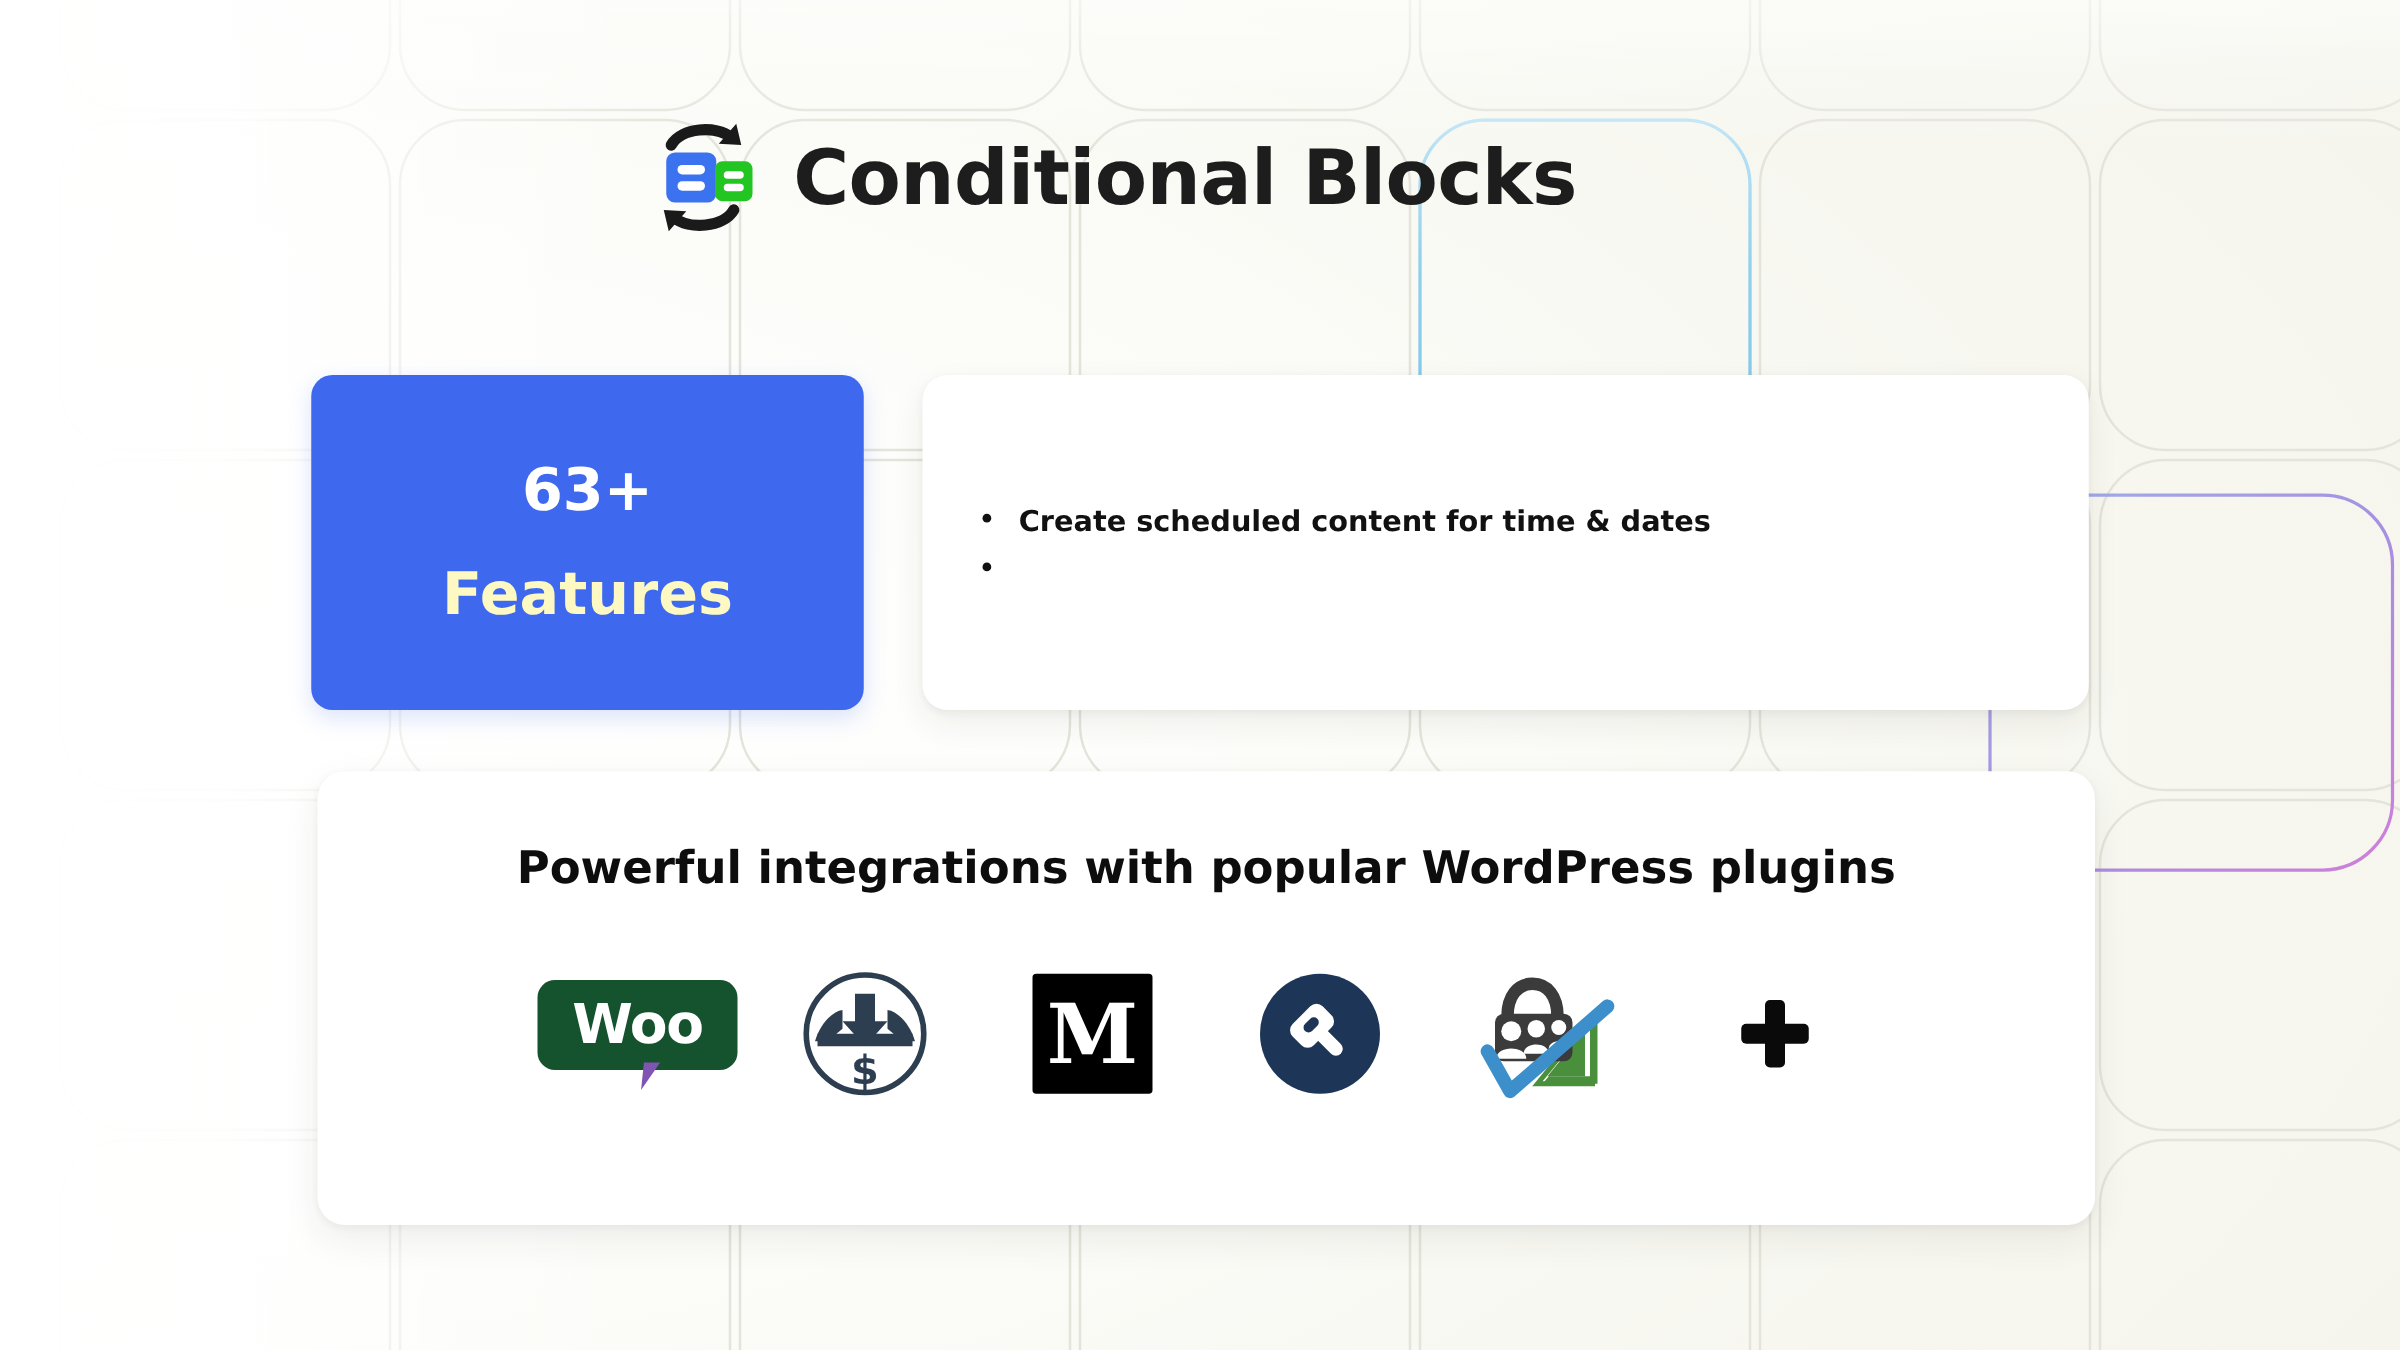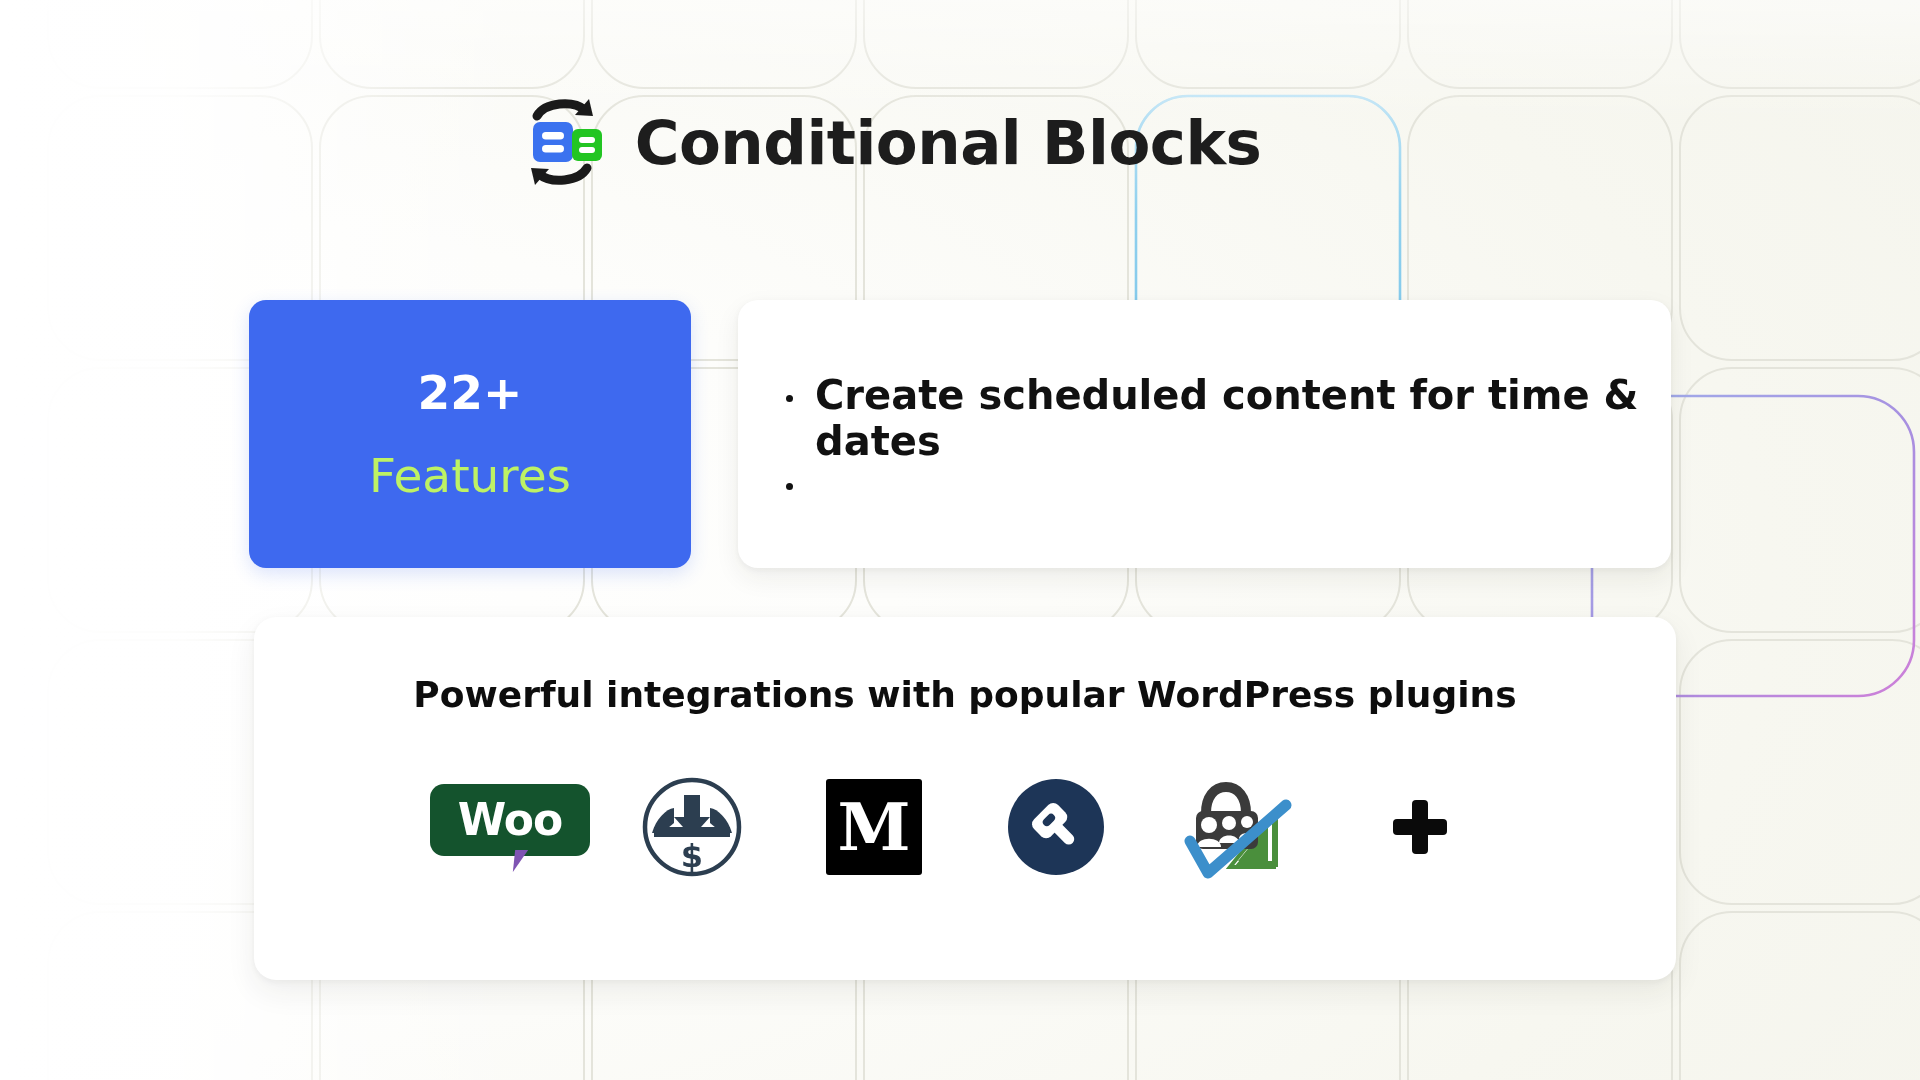--- a/index.html
+++ b/index.html
@@ -69,40 +69,40 @@
     display:flex; flex-direction:column;
     align-items:center; justify-content:center;
     gap:36px;
     box-shadow:0 6px 18px rgba(62,105,239,0.18);
   }
   .features-count {
     color:#ffffff; font-size:47px; font-weight:700; line-height:1;
     font-family:"DejaVu Sans", sans-serif;
   }
   .features-label {
-    color:#bef264; font-size:47px; font-weight:400; line-height:1;
+    color:#fef9c3; font-size:47px; font-weight:700; line-height:1;
     font-family:"DejaVu Sans", sans-serif;
   }
 
   
   .bullets-card {
     position:absolute;
     left:738px; top:300px;
     width:933px; height:268px;
     background:#ffffff;
     border-radius:20px;
     box-shadow:0 10px 26px rgba(40,40,30,0.07), 0 2px 6px rgba(40,40,30,0.05);
     display:flex; flex-direction:column;
     justify-content:center;
     padding:0 0 0 48px;
     gap:26px;
   }
   .bullet {
     display:flex; align-items:baseline; gap:22px;
-    font-size:40px; font-weight:600; color:#111111;
+    font-size:23px; font-weight:600; color:#111111;
     font-family:"DejaVu Sans", sans-serif;
   }
   .bullet .dot {
     display:inline-block;
     width:7px; height:7px; border-radius:50%;
     background:#111; flex:0 0 auto;
     position:relative; top:-7px;
   }
 
   
@@ -289,21 +289,21 @@
           <rect x="57" y="33" width="30" height="32" rx="6" fill="#22C522"></rect>
           <rect x="64" y="41" width="16" height="6" rx="3" fill="#FFFFFF"></rect>
           <rect x="64" y="51" width="16" height="6" rx="3" fill="#FFFFFF"></rect>
         </svg>
       </div>
 
       <div class="brand-title">Conditional Blocks</div>
     </div>
 
     <div class="features-card">
-      <div class="features-count">22+</div>
+      <div class="features-count">63+</div>
       <div class="features-label">Features</div>
     </div>
 
     <div class="bullets-card">
       <div class="bullet">
         <span class="dot"></span>
         <span>Create scheduled content for time &amp; dates</span>
       </div>
       <div class="bullet">
         <span class="dot"></span>

